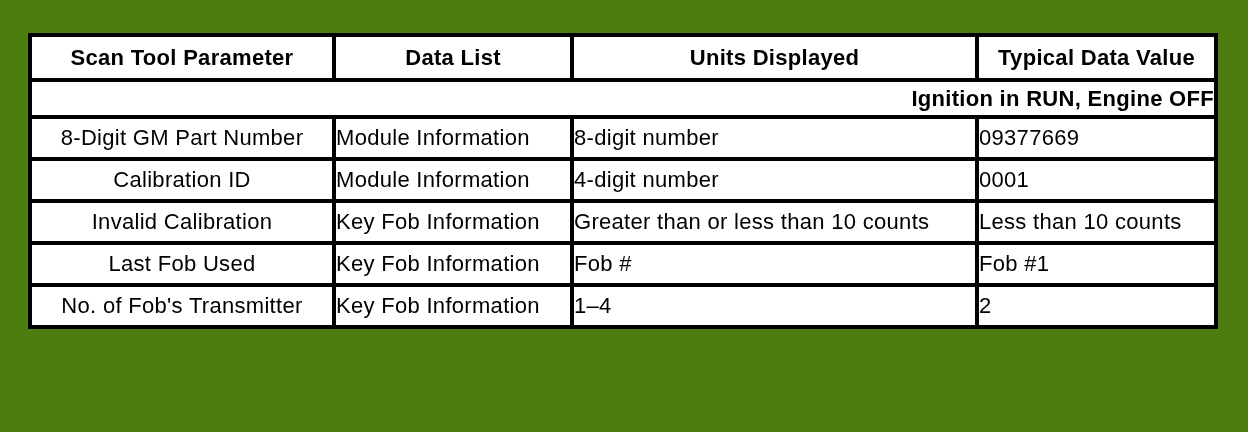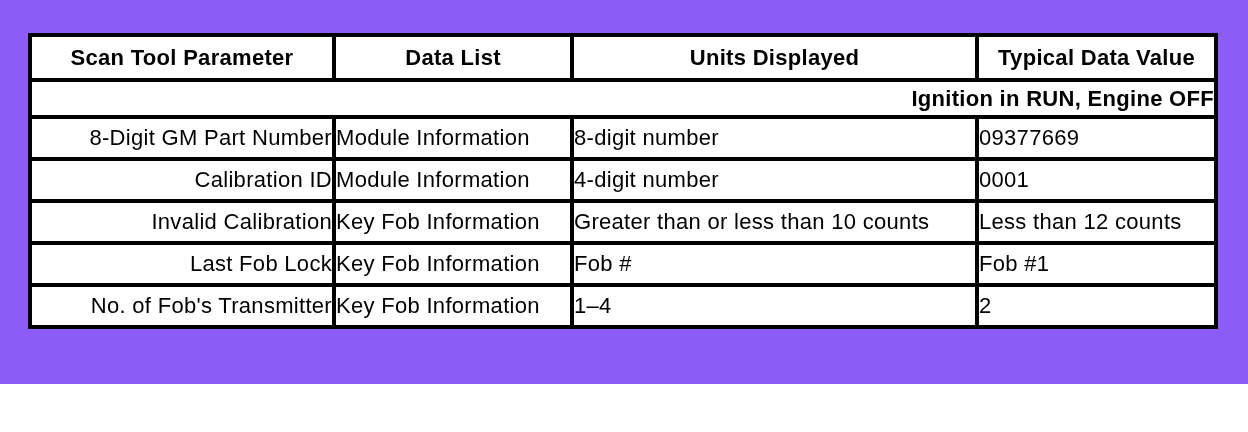--- a/index.html
+++ b/index.html
@@ -6,22 +6,22 @@
     margin: 0;
     padding: 0;
     background: #ffffff;
     width: 1248px;
     height: 432px;
     font-family: "Liberation Sans", "DejaVu Sans", sans-serif;
   }
   .page {
     position: relative;
     width: 1248px;
-    height: 384px;
-    background: #8b5cf6;
+    height: 432px;
+    background: #4d7c0f;
     overflow: hidden;
   }
   table.doc-table {
     position: absolute;
     left: 28px;
     top: 33px;
     width: 1186px;
     border-collapse: collapse;
     table-layout: fixed;
     border: 4px solid #000000;
@@ -43,21 +43,21 @@
   tr.data-row { height: 42px; }
   table.doc-table th {
     font-weight: bold;
     text-align: center;
   }
   td.section-cell {
     font-weight: bold;
     text-align: right;
   }
   td.cell-left {
-    text-align: right;
+    text-align: center;
     padding-left: 7px;
   }
   td.cell-center {
   }
 </style>
 </head>
 <body>
 
 <div class="page">
   <table class="doc-table">
@@ -86,24 +86,24 @@
       <tr class="data-row">
         <td class="cell-left">Calibration ID</td>
         <td class="cell-center">Module Information</td>
         <td class="cell-center">4-digit number</td>
         <td class="cell-center">0001</td>
       </tr>
       <tr class="data-row">
         <td class="cell-left">Invalid Calibration</td>
         <td class="cell-center">Key Fob Information</td>
         <td class="cell-center">Greater than or less than 10 counts</td>
-        <td class="cell-center">Less than 12 counts</td>
+        <td class="cell-center">Less than 10 counts</td>
       </tr>
       <tr class="data-row">
-        <td class="cell-left">Last Fob Lock</td>
+        <td class="cell-left">Last Fob Used</td>
         <td class="cell-center">Key Fob Information</td>
         <td class="cell-center">Fob #</td>
         <td class="cell-center">Fob #1</td>
       </tr>
       <tr class="data-row">
         <td class="cell-left">No. of Fob's Transmitter</td>
         <td class="cell-center">Key Fob Information</td>
         <td class="cell-center">1–4</td>
         <td class="cell-center">2</td>
       </tr>

